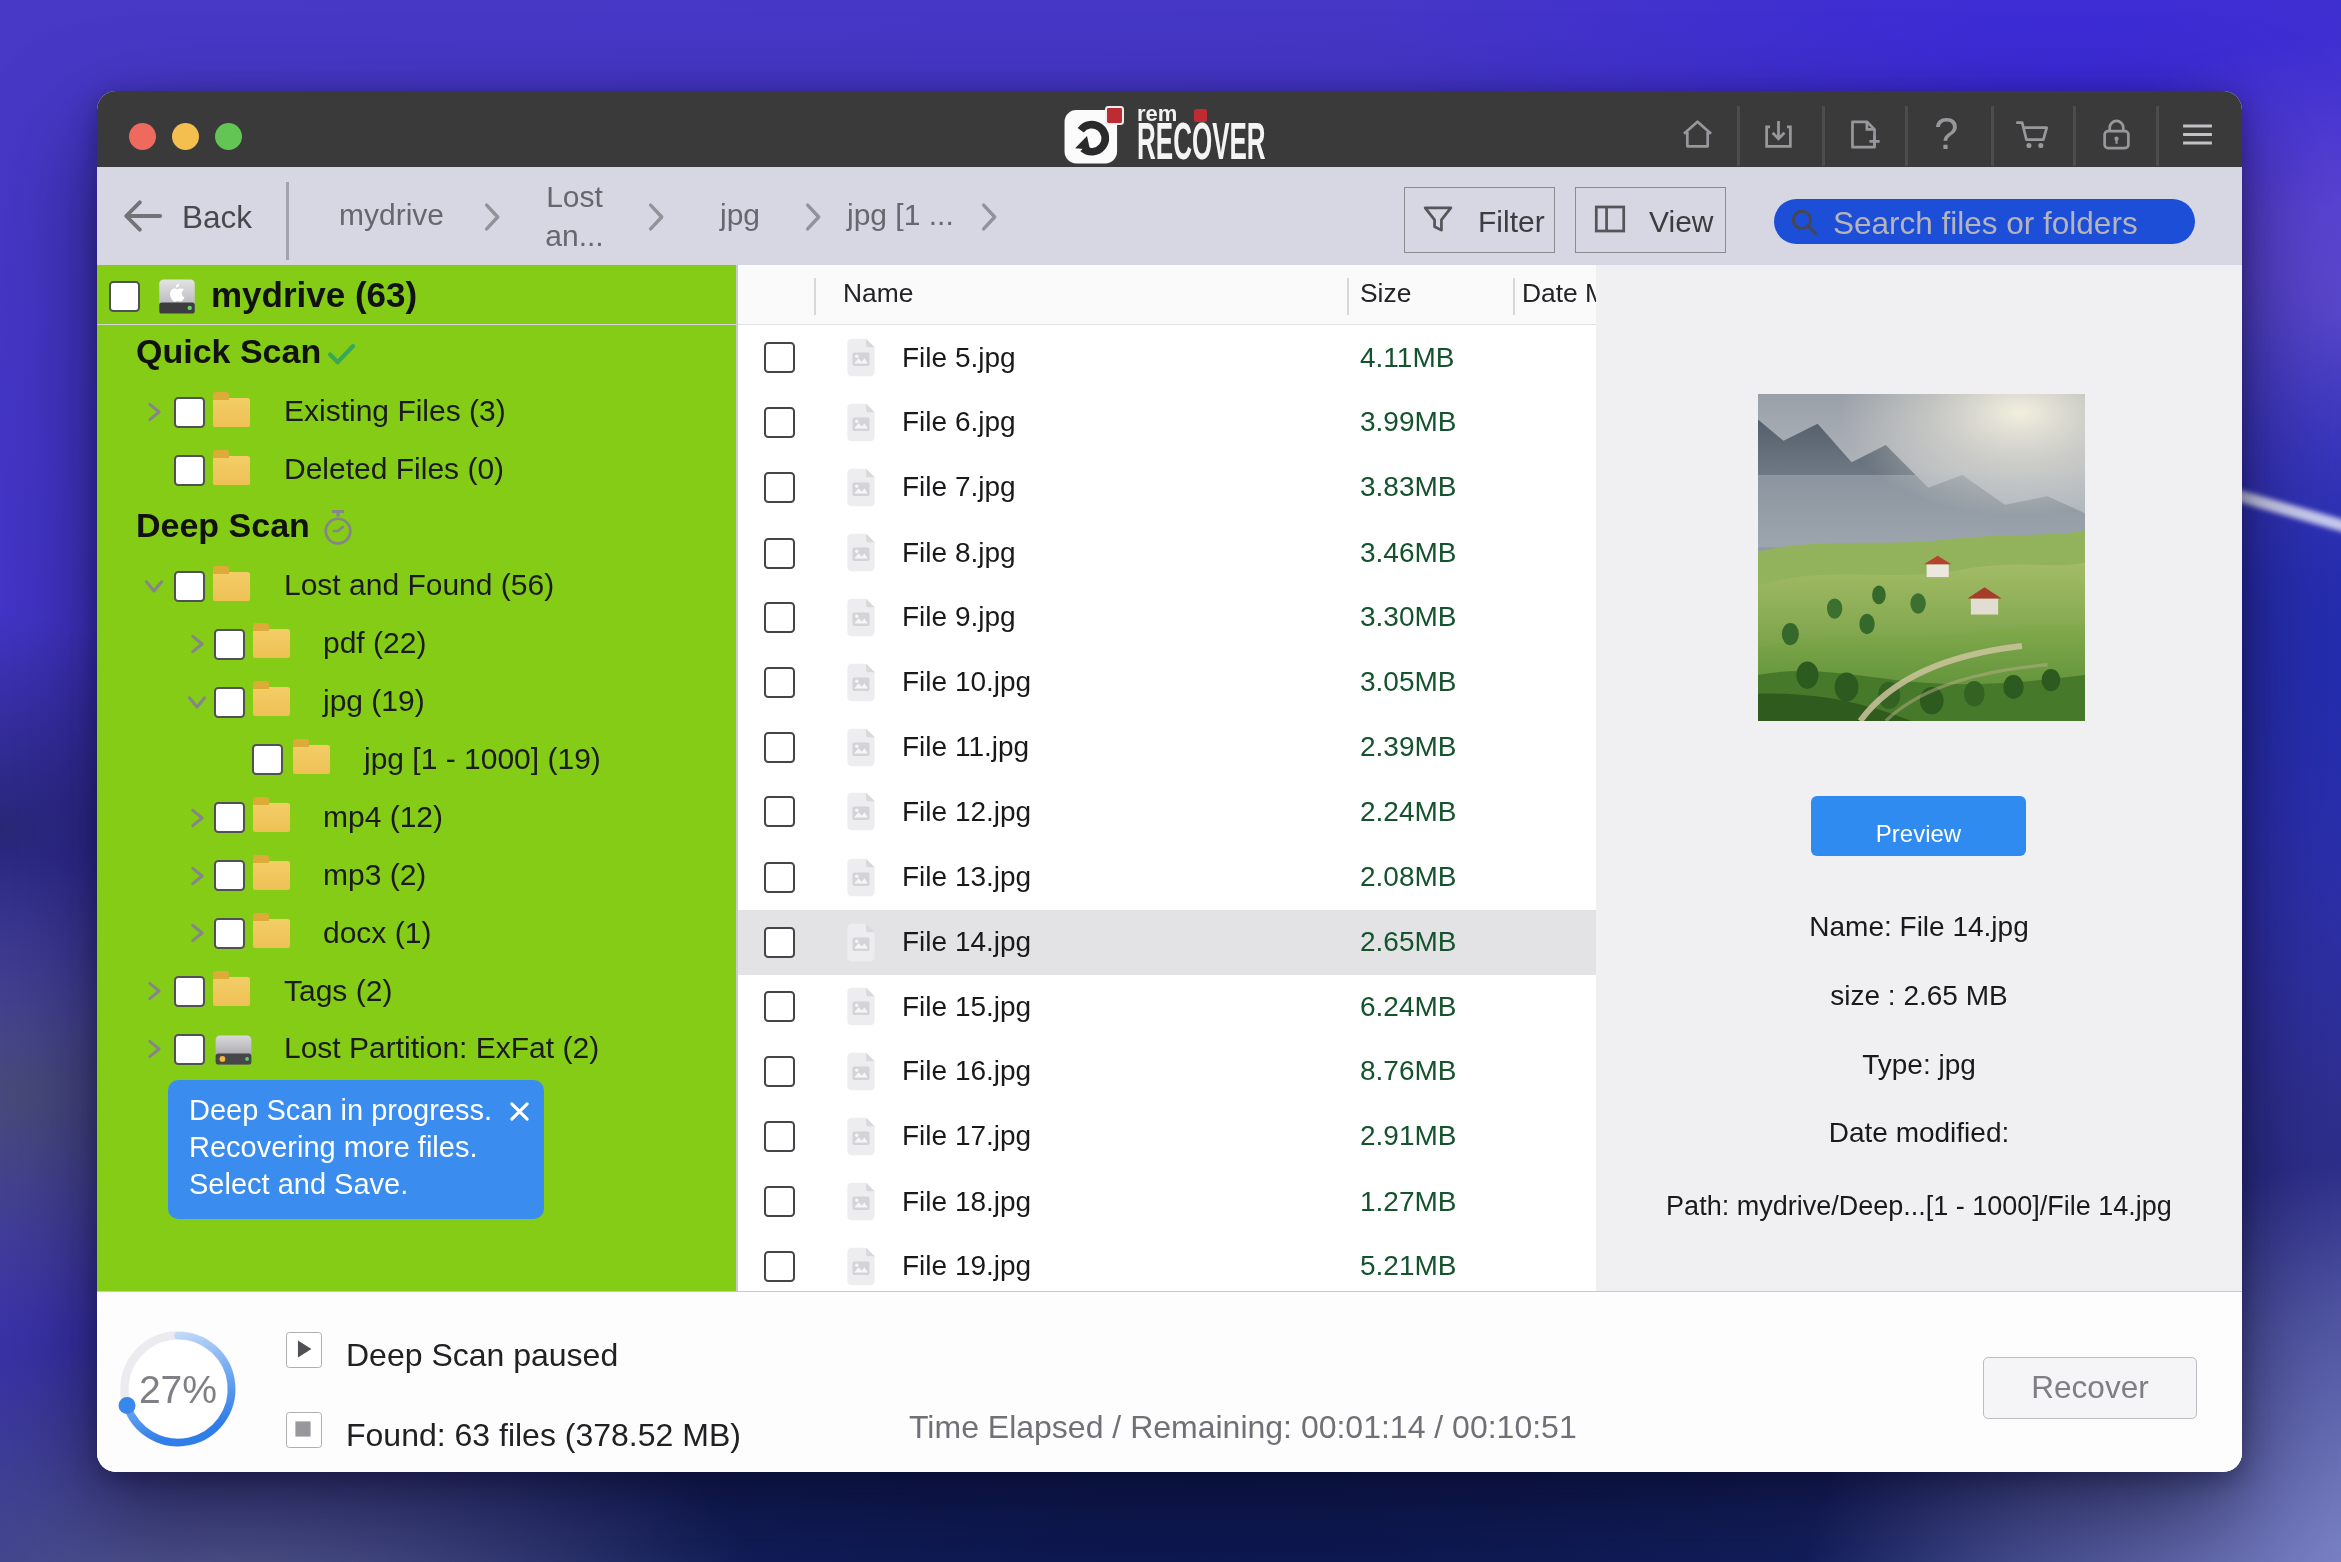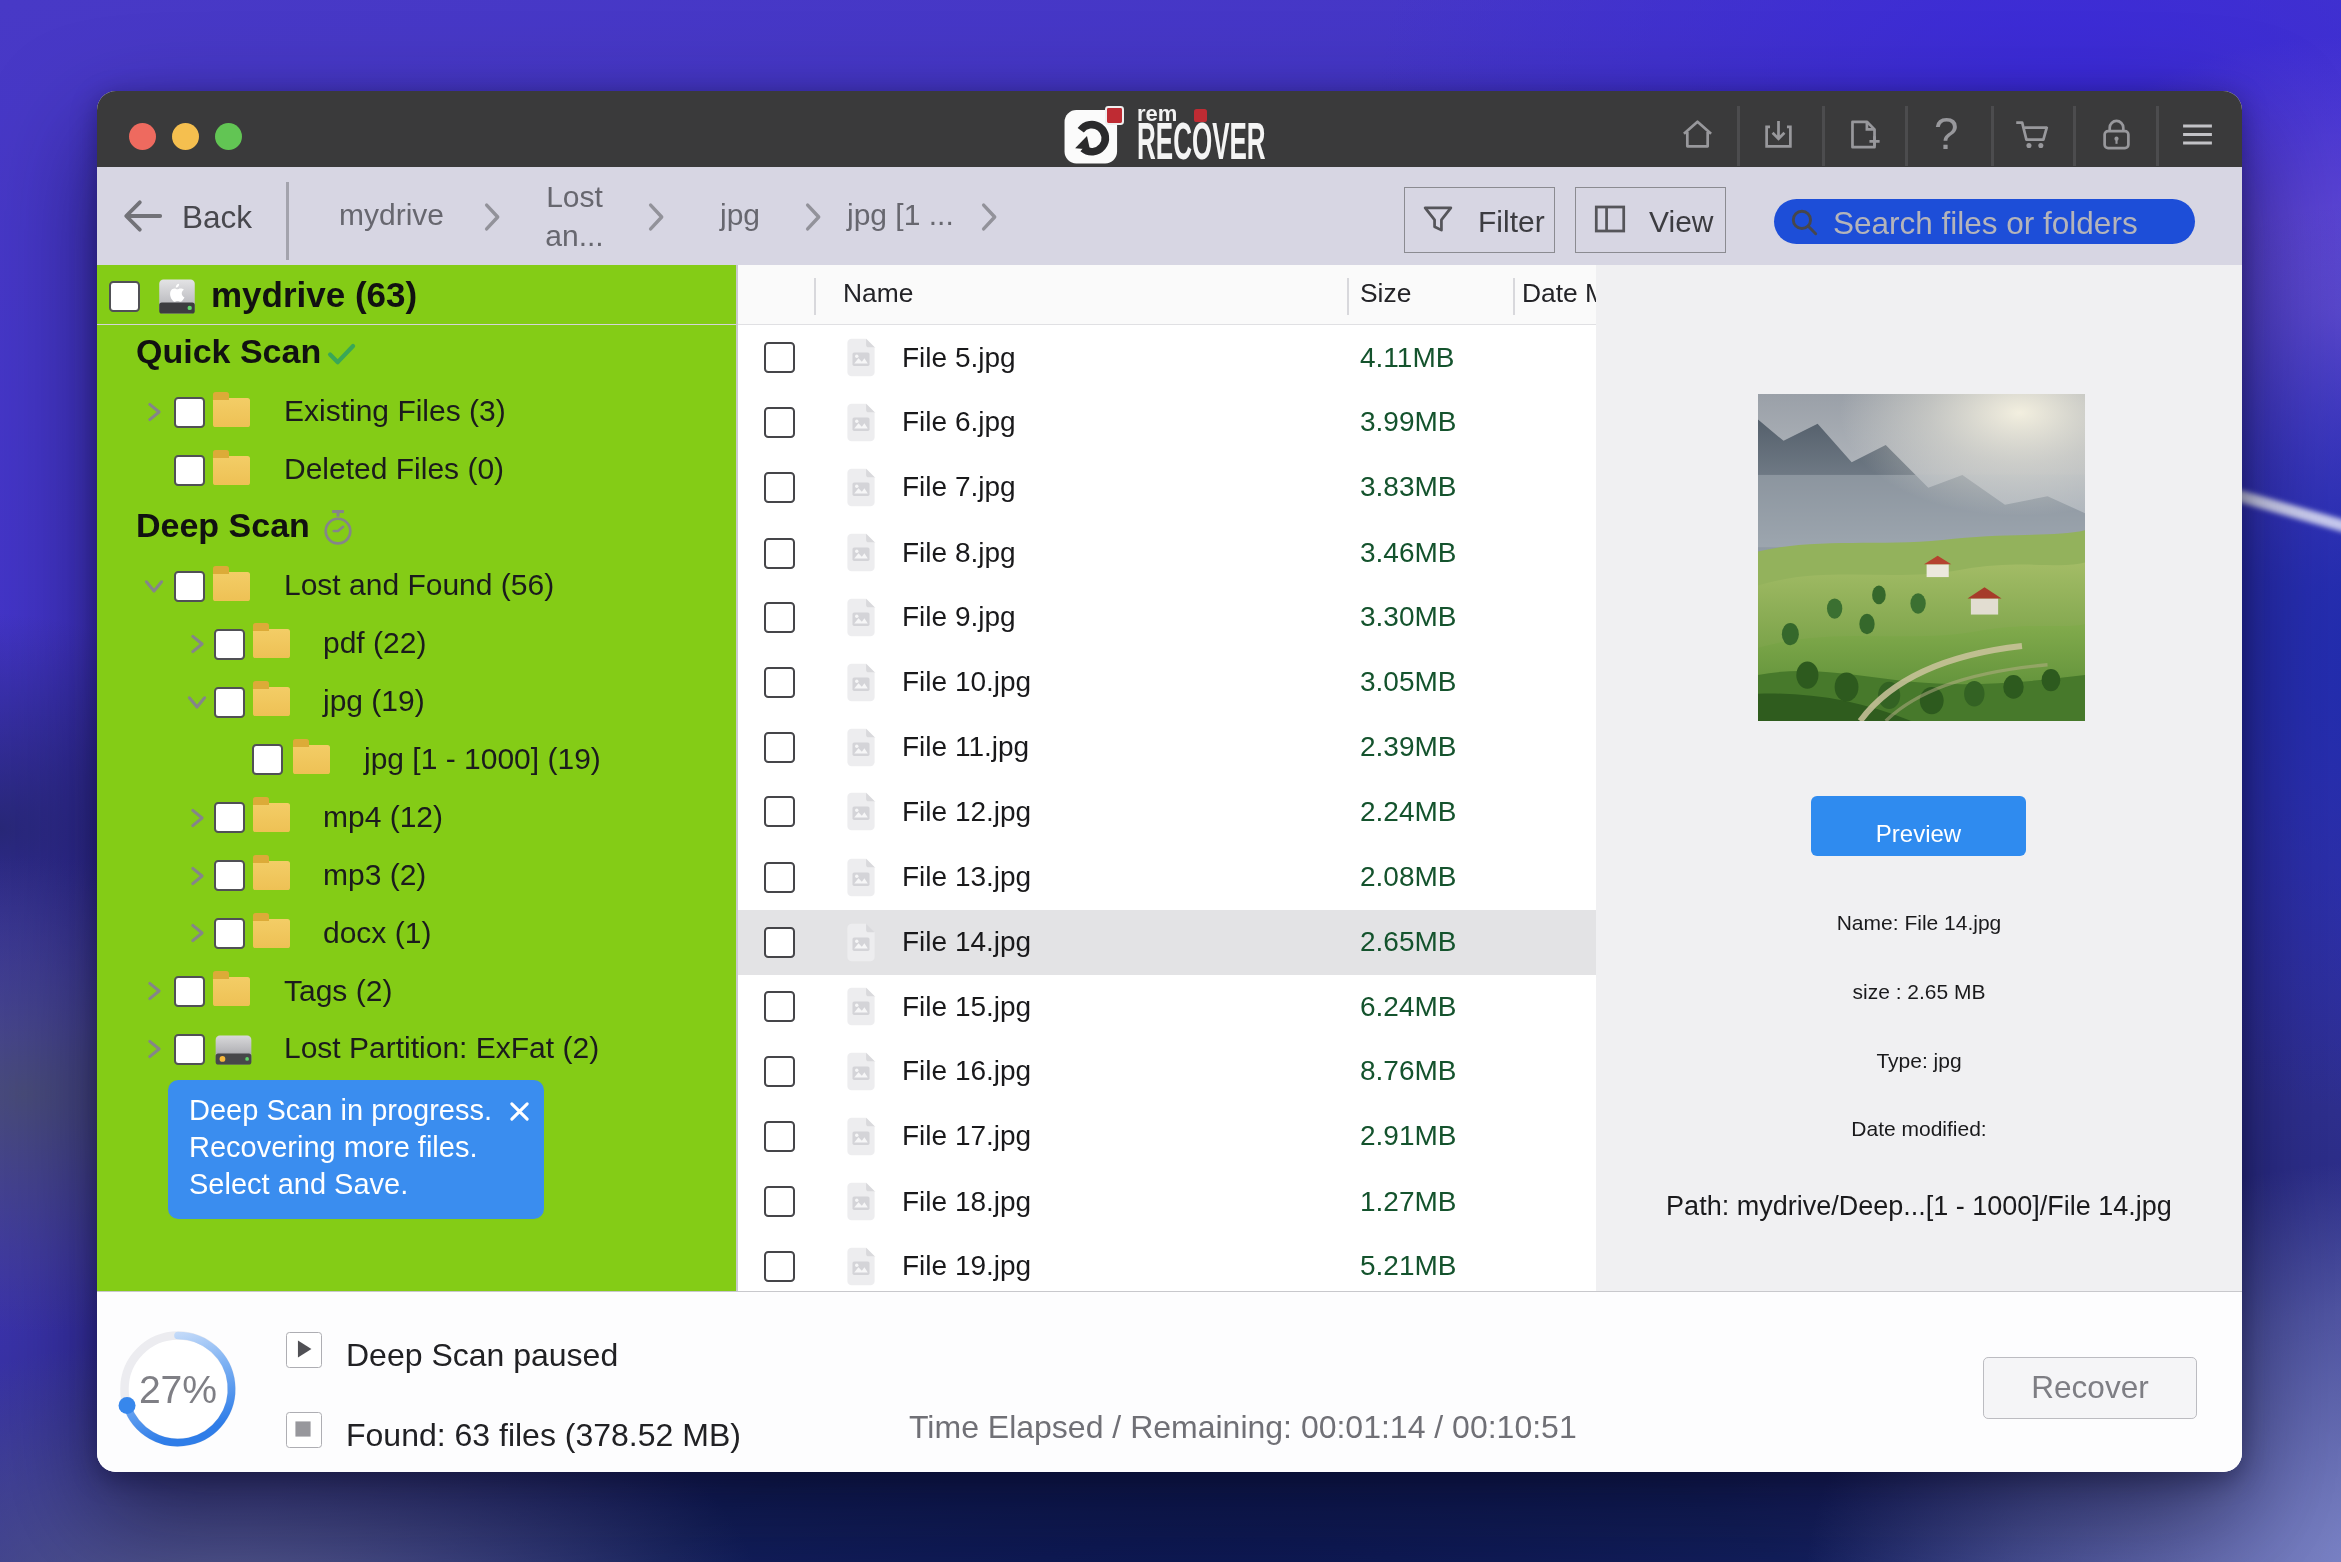--- a/index.html
+++ b/index.html
@@ -34,21 +34,21 @@
 .titem { font-size:30px; color:#1b1b1d;margin-left:25px; }
 .thead { font-size:34px; font-weight:bold; color:#111; }
 .fname { left:805px; font-size:28px; color:#19191b; }
 .fsize { left:1263px; font-size:28px; color:#14532d; }
 .hlabel { font-size:26.4px; color:#232327; }
 .hsep { width:1.7px; height:37px; background:#d8d8dc; top:187px; }
 
 .bbar { left:0; top:1200px; width:2145px; height:181px; background:#fdfdfe; border-top:1.7px solid #c8c8cc; border-radius:0 0 19px 19px; }
 .sbox { left:189px; width:36px; height:36px; border:1.7px solid #aeaeb3; border-radius:3.4px; background:#fff; }
 .btext { left:249px; font-size:32px; color:#212124; }
-.cline { text-align:center; font-size:21px; color:#1a1a1c; width:646px; left:0; }
+.cline { text-align:center; font-size:28px; color:#1a1a1c; width:646px; left:0; }
 </style>
 </head>
 <body>
 <div class="abs bg1"></div>
 <div class="abs bg2"></div>
 <div class="abs bg3"></div>
 <div class="abs bg4"></div>
 <div class="abs bg5"></div>
 <div class="abs bg6"></div>
 <div class="abs streak"></div>

